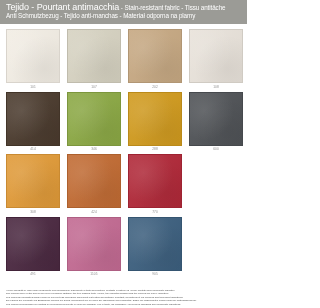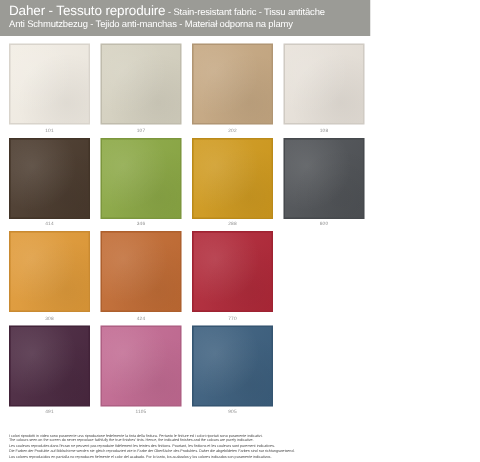--- a/index.html
+++ b/index.html
@@ -111,21 +111,21 @@
     letter-spacing: -0.02px;
   }
 </style>
 </head>
 <body>
 
 <div class="card">
 
   <div class="header" style="background-color: rgb(155, 155, 150);">
     <div class="header-line1">
-      <span class="title">Daher</span><span class="title"> - </span><span class="title">Tessuto reproduire</span><span class="sub"> - Stain-resistant fabric - Tissu antitâche</span>
+      <span class="title">Tejido</span><span class="title"> - </span><span class="title">Pourtant antimacchia</span><span class="sub"> - Stain-resistant fabric - Tissu antitâche</span>
     </div>
     <div class="header-line2">Anti Schmutzbezug - Tejido anti-manchas - Materiał odporna na plamy</div>
   </div>
 
   <div class="grid">
 
     <div class="row">
       <div class="cell">
         <div class="swatch" style="background-color: rgb(242, 237, 228);"></div>
         <div class="code">101</div>

